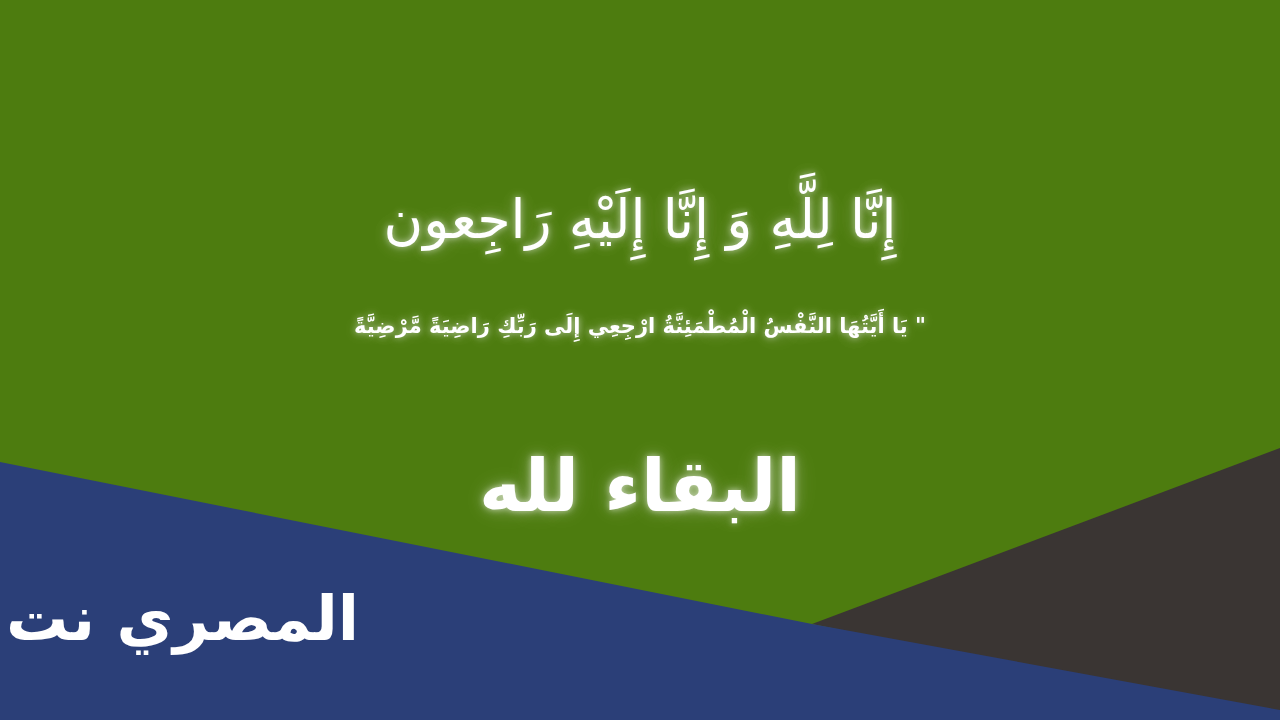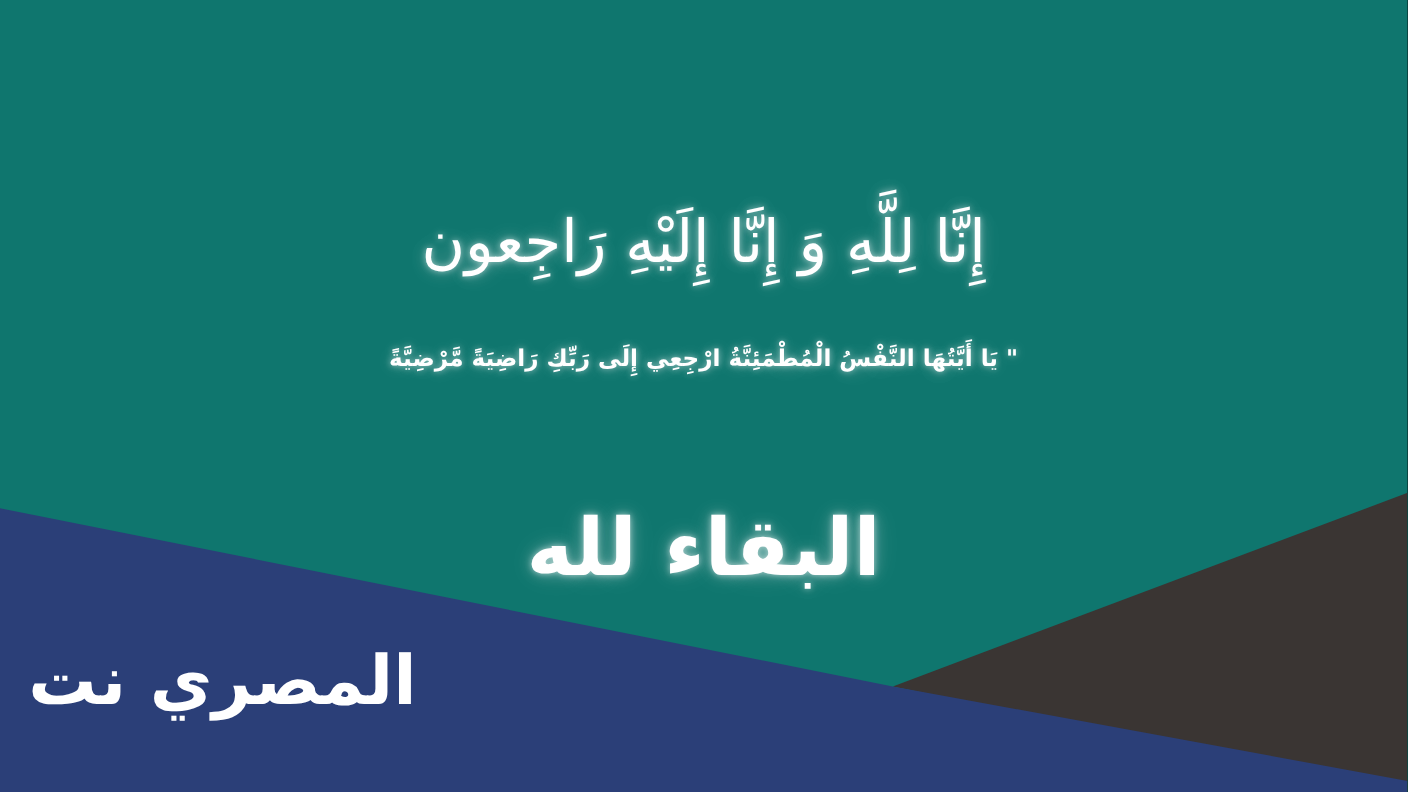--- a/index.html
+++ b/index.html
@@ -9,21 +9,21 @@
     background: #000000;
   }
   body {
     font-family: "DejaVu Sans", "Liberation Sans", sans-serif;
   }
 
   #card {
     position: relative;
     width: 1280px;
     height: 720px;
-    background: #0f766e;
+    background: #4d7c0f;
     overflow: hidden;
     margin-left: 36px;
   }
 
   
   #shapes {
     position: absolute;
     inset: 0;
     width: 1280px;
     height: 720px;
@@ -74,31 +74,31 @@
   }
   #verse .verse-line {
     display: block;
     white-space: nowrap;
   }
 
   #baqa {
     position: absolute;
     left: 0;
     right: 0;
-    top: 452px;
+    top: 440px;
     font-size: 72px;
     line-height: 1.3;
     font-weight: 700;
     letter-spacing: 1px;
   }
 
   
   #watermark {
     position: absolute;
-    left: 26px;
+    left: 6px;
     top: 588px;
     color: #ffffff;
     font-size: 62px;
     font-weight: 700;
     line-height: 1;
     direction: rtl;
     unicode-bidi: isolate;
     white-space: nowrap;
     letter-spacing: -1px;
   }

